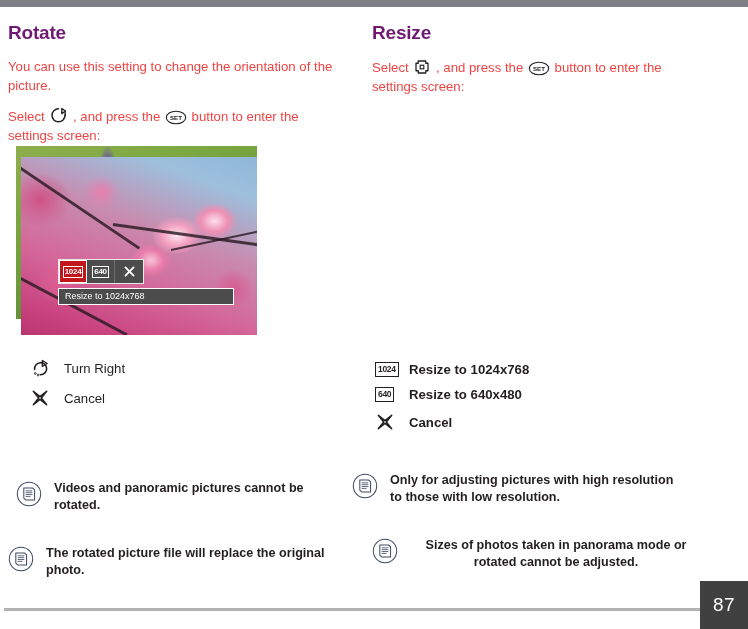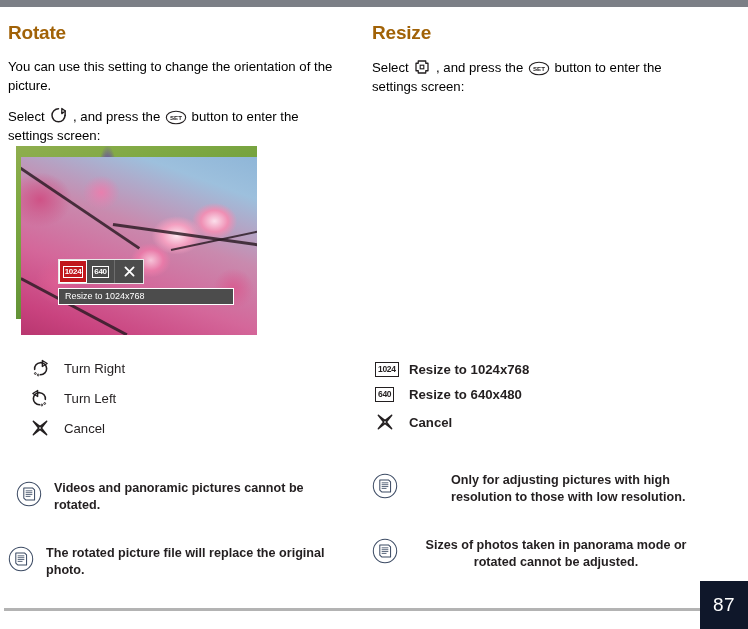--- a/index.html
+++ b/index.html
@@ -32,28 +32,28 @@
     width: 330px;
   }
   .col-left  { left: 8px; }
   .col-right { left: 372px; }
 
   h2.section-title {
     font-size: 19px;
     font-weight: bold;
     margin: 0 0 14px 0;
     letter-spacing: -0.2px;
-    color: #a16207;
+    color: #701a75;
   }
 
   p.body-text {
     font-size: 13.2px;
     line-height: 1.42;
     margin: 0 0 11px 0;
-    color: #000000;
+    color: #ef4444;
   }
   p.body-text:last-of-type { margin-bottom: 0; }
 
   
   .inline-icon {
     display: inline-block;
     vertical-align: -4px;
     margin: 0 1px;
   }
   .inline-icon svg { display: block; }
@@ -214,39 +214,39 @@
   .note-icon svg { display: block; }
   .note-text {
     font-size: 12.6px;
     line-height: 1.38;
     color: #231f20;
     font-weight: bold;
     padding-left: 6px;
   }
   .note-l1 { left: 16px;   top: 480px; }
   .note-l2 { left: 8px;   top: 545px; }
-  .note-r1 { left: 372px; top: 472px; gap: 41px; }
+  .note-r1 { left: 352px; top: 472px; }
   .note-r2 { left: 372px; top: 537px; text-align: center; }
 
   
   .footer-rule {
     position: absolute;
     left: 4px;
     top: 608px;
     width: 740px;
     height: 3px;
     background: #b3b3b3;
   }
   .page-block {
     position: absolute;
     right: 0;
     top: 581px;
     width: 48px;
     height: 48px;
-    background: #0f172a;
+    background: #404040;
     color: #ffffff;
     display: flex;
     align-items: center;
     justify-content: center;
     font-size: 19px;
     letter-spacing: 0.5px;
   }
 </style>
 </head>
 <body>
@@ -319,31 +319,20 @@
       <svg width="20" height="20" viewBox="0 0 24 24">
         <path d="M5.6 13.6 A7.2 7.2 0 1 1 12.6 20.0" fill="none" stroke="#231f20" stroke-width="1.9" stroke-linecap="round"></path>
         <path d="M14.8 3.0 L20.6 6.6 L14.8 10.2 Z" fill="none" stroke="#231f20" stroke-width="1.6" stroke-linejoin="round"></path>
         <circle cx="6.4" cy="18.6" r="1.1" fill="none" stroke="#231f20" stroke-width="1.1"></circle>
         <circle cx="9.8" cy="20.4" r="1.1" fill="none" stroke="#231f20" stroke-width="1.1"></circle>
       </svg>
     </div>
     <div class="legend-text">Turn Right</div>
   </div>
 
-  <div class="legend-row">
-    <div class="legend-ico">
-      <svg width="20" height="20" viewBox="0 0 24 24">
-        <path d="M18.4 13.6 A7.2 7.2 0 1 0 11.4 20.0" fill="none" stroke="#231f20" stroke-width="1.9" stroke-linecap="round"></path>
-        <path d="M9.2 3.0 L3.4 6.6 L9.2 10.2 Z" fill="none" stroke="#231f20" stroke-width="1.6" stroke-linejoin="round"></path>
-        <circle cx="17.6" cy="18.6" r="1.1" fill="none" stroke="#231f20" stroke-width="1.1"></circle>
-        <circle cx="14.2" cy="20.4" r="1.1" fill="none" stroke="#231f20" stroke-width="1.1"></circle>
-      </svg>
-    </div>
-    <div class="legend-text">Turn Left</div>
-  </div>
 
   <div class="legend-row">
     <div class="legend-ico">
       <svg width="20" height="20" viewBox="0 0 24 24">
         <path d="M4 4 L12 10.4 L20 4 L13.6 12 L20 20 L12 13.6 L4 20 L10.4 12 Z" fill="none" stroke="#231f20" stroke-width="1.8" stroke-linejoin="round"></path>
       </svg>
     </div>
     <div class="legend-text">Cancel</div>
   </div>
 </div>

